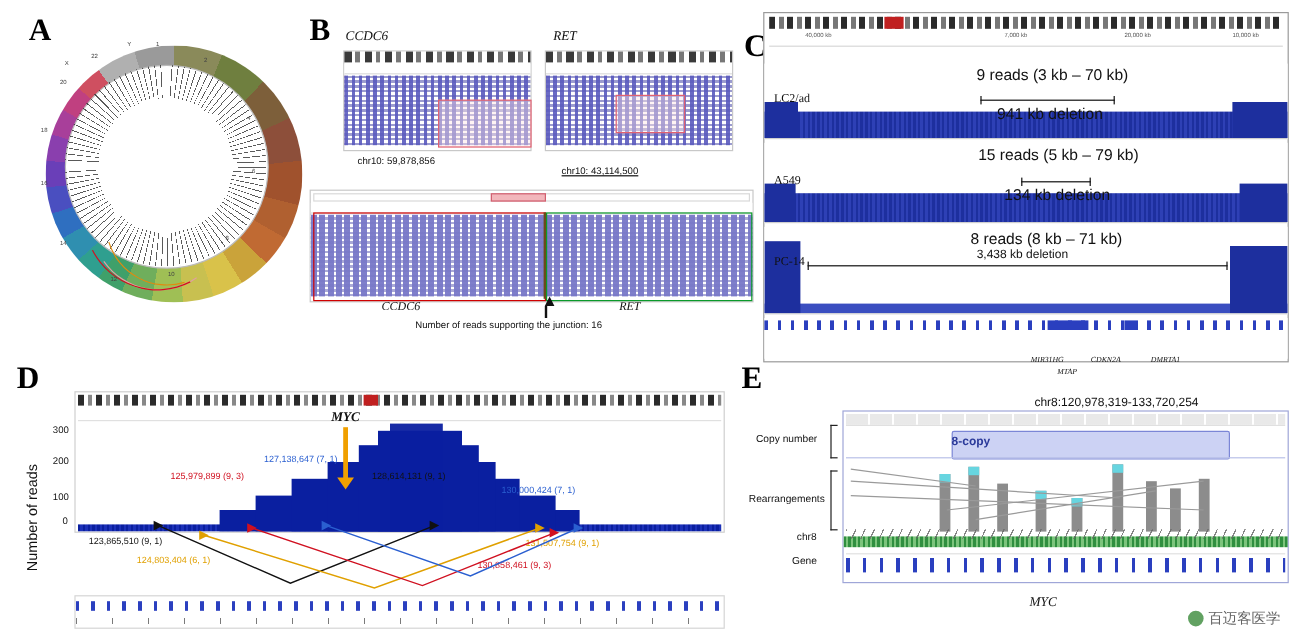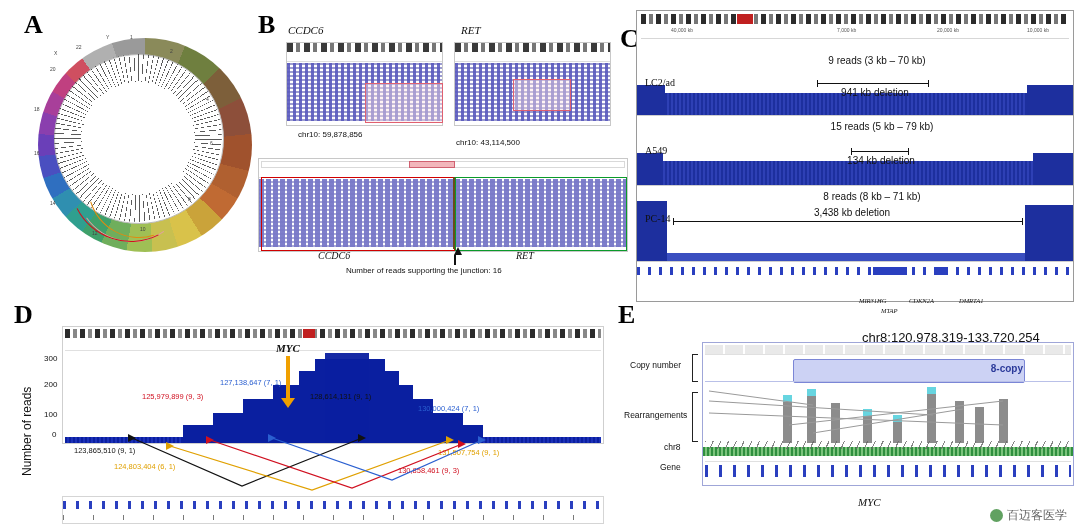--- a/index.html
+++ b/index.html
@@ -48,21 +48,21 @@
   .caption-small{position:absolute;font-size:8px;color:#111;}
   .gene-italic{font-family:"Liberation Serif",serif;font-style:italic;font-size:11px;color:#111;}
   .redbox{position:absolute;border:1.5px solid #d00000;}
   .greenbox{position:absolute;border:1.5px solid #0a9a2a;}
 
   
   #panelC{left:636px;top:10px;width:436px;height:290px;border:1px solid #9a9a9a;background:#fff;}
   .cov{position:absolute;left:0;right:0;bottom:0;background:#1d2f9e;}
   .covtrack{position:absolute;left:0;right:0;background:#fff;border-bottom:1px solid #cfcfcf;overflow:hidden;}
   .sample-label{position:absolute;font-size:10px;color:#111;font-family:"Liberation Serif",serif;}
-  .del-text{position:absolute;font-size:10px;color:#111;text-align:center;}
+  .del-text{position:absolute;font-size:13px;color:#111;text-align:center;}
   .del-bar{position:absolute;height:1px;background:#111;}
   .del-bar:before,.del-bar:after{content:"";position:absolute;top:-3px;width:1px;height:7px;background:#111;}
   .del-bar:before{left:0;} .del-bar:after{right:0;}
   .genetrack{position:absolute;left:0;right:0;background:#fff;}
   .geneblocks{position:absolute;left:0;right:0;height:8px;
     background:repeating-linear-gradient(90deg,#2a3fbf 0 3px,rgba(255,255,255,0) 3px 11px);}
 
   
   #panelD{left:10px;top:300px;width:600px;height:228px;}
   .axis-title{position:absolute;font-size:12px;color:#111;transform:rotate(-90deg);transform-origin:left top;white-space:nowrap;}
@@ -123,21 +123,21 @@
     <div class="abs" style="left:78px;top:40px;width:76px;height:38px;border:1px solid #e06070;background:rgba(255,230,230,.45);"></div>
   </div>
   <div class="caption-small" style="left:40px;top:120px;">chr10: 59,878,856</div>
 
   <div class="igv-mini" style="left:196px;top:32px;width:155px;height:82px;">
     <div class="igv-chrombar"></div>
     <div class="igv-ruler" style="top:10px;"></div>
     <div class="reads dense" style="top:20px;height:58px;"></div>
     <div class="abs" style="left:58px;top:36px;width:56px;height:30px;border:1px solid #e06070;background:rgba(255,230,230,.45);"></div>
   </div>
-  <div class="caption-small" style="left:198px;top:128px;">chr10: 43,114,500</div>
+  <div class="caption-small" style="left:210px;top:128px;text-decoration:underline;">chr10: 43,114,500</div>
 
   <div class="igv-mini" style="left:0px;top:148px;width:368px;height:92px;">
     <div class="abs" style="left:2px;top:2px;right:2px;height:5px;background:#fff;border:1px solid #d9d9d9;"></div>
     <div class="abs" style="left:150px;top:2px;width:44px;height:5px;background:#f2b6bb;border:1px solid #d06070;"></div>
     <div class="igv-ruler" style="top:10px;"></div>
     <div class="reads" style="top:20px;height:68px;"></div>
     <div class="redbox" style="left:2px;top:18px;width:192px;height:72px;"></div>
     <div class="greenbox" style="left:196px;top:18px;width:170px;height:72px;"></div>
     <div class="abs" style="left:194px;top:18px;width:2px;height:72px;background:#6b4a1a;"></div>
   </div>
@@ -267,27 +267,27 @@
 
   <div class="abs" style="left:52px;top:196px;width:540px;height:26px;border:1px solid #d5d5d5;background:#fff;overflow:hidden;">
     <div class="abs" style="left:0;right:0;top:4px;height:8px;background:repeating-linear-gradient(90deg,#2a3fbf 0 3px,rgba(255,255,255,0) 3px 13px);"></div>
     <div class="abs" style="left:0;right:0;top:18px;height:5px;background:repeating-linear-gradient(90deg,#7a7a7a 0 1px,rgba(255,255,255,0) 1px 30px);"></div>
   </div>
 </div>
 
 <div class="abs" id="panelE">
   <div class="panel-letter" style="left:0;top:0;">E</div>
 
-  <div class="abs" style="left:244px;top:30px;font-size:13px;color:#111;">chr8:120,978,319-133,720,254</div>
+  <div class="abs" style="left:244px;top:30px;font-size:10px;color:#111;">chr8:120,978,319-133,720,254</div>
 
   <div class="e-box" style="left:84px;top:42px;width:370px;height:142px;">
     <div class="abs" style="left:2px;top:2px;right:2px;height:9px;background:repeating-linear-gradient(90deg,#e9e9e9 0 18px,#fff 18px 20px);border-bottom:1px solid #e0e0e0;"></div>
 
     <div class="cn-seg" style="left:90px;top:16px;width:230px;height:22px;border-radius:2px;"></div>
-    <div class="abs" style="left:90px;top:20px;width:230px;text-align:right;font-size:10px;color:#2b3a9a;font-weight:700;">8-copy</div>
+    <div class="abs" style="left:90px;top:20px;width:230px;text-align:left;font-size:10px;color:#2b3a9a;font-weight:700;">8-copy</div>
     <div class="abs" style="left:2px;top:38px;right:2px;height:1px;background:#b9c0e8;"></div>
 
     <div class="rearr-bar" style="left:80px;top:52px;width:9px;height:48px;"></div>
     <div class="rearr-cap" style="left:80px;top:52px;width:9px;height:7px;"></div>
     <div class="rearr-bar" style="left:104px;top:46px;width:9px;height:54px;"></div>
     <div class="rearr-cap" style="left:104px;top:46px;width:9px;height:7px;"></div>
     <div class="rearr-bar" style="left:128px;top:60px;width:9px;height:40px;"></div>
     <div class="rearr-bar" style="left:160px;top:66px;width:9px;height:34px;"></div>
     <div class="rearr-cap" style="left:160px;top:66px;width:9px;height:7px;"></div>
     <div class="rearr-bar" style="left:190px;top:72px;width:9px;height:28px;"></div>

